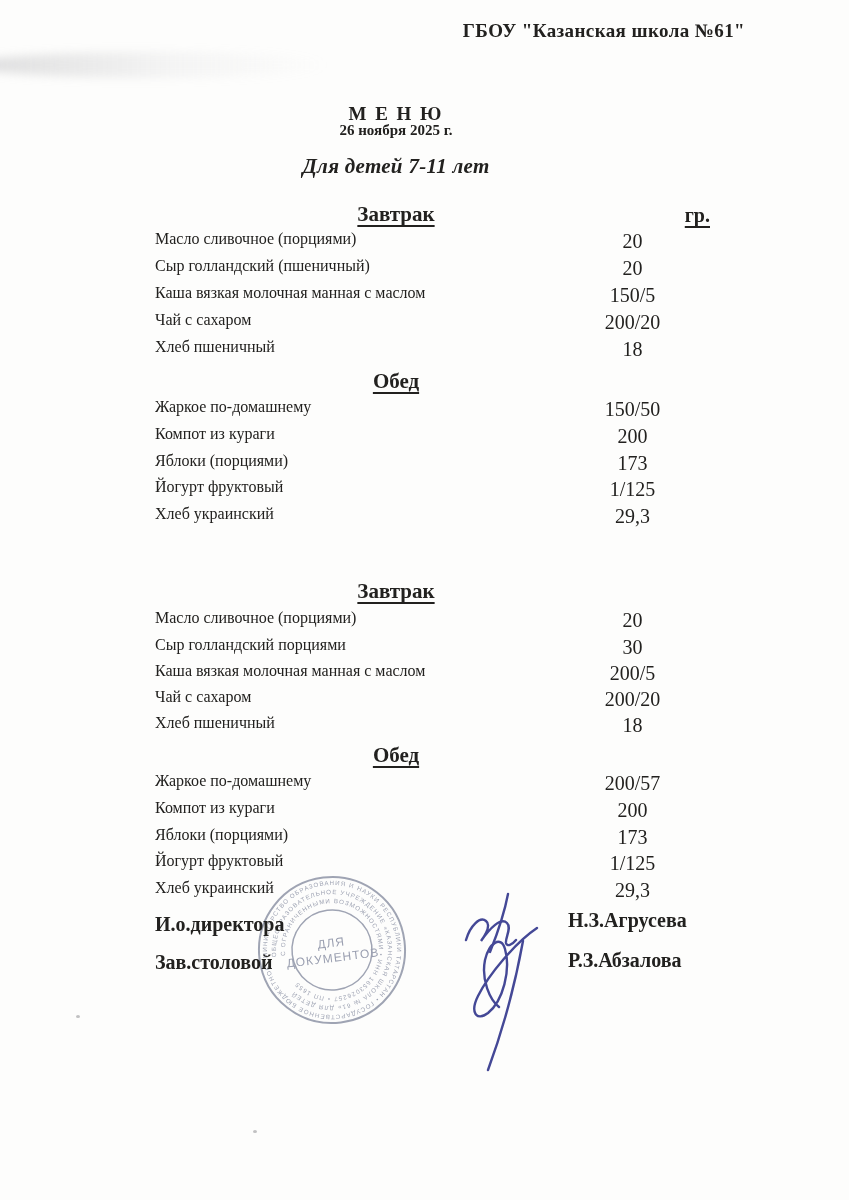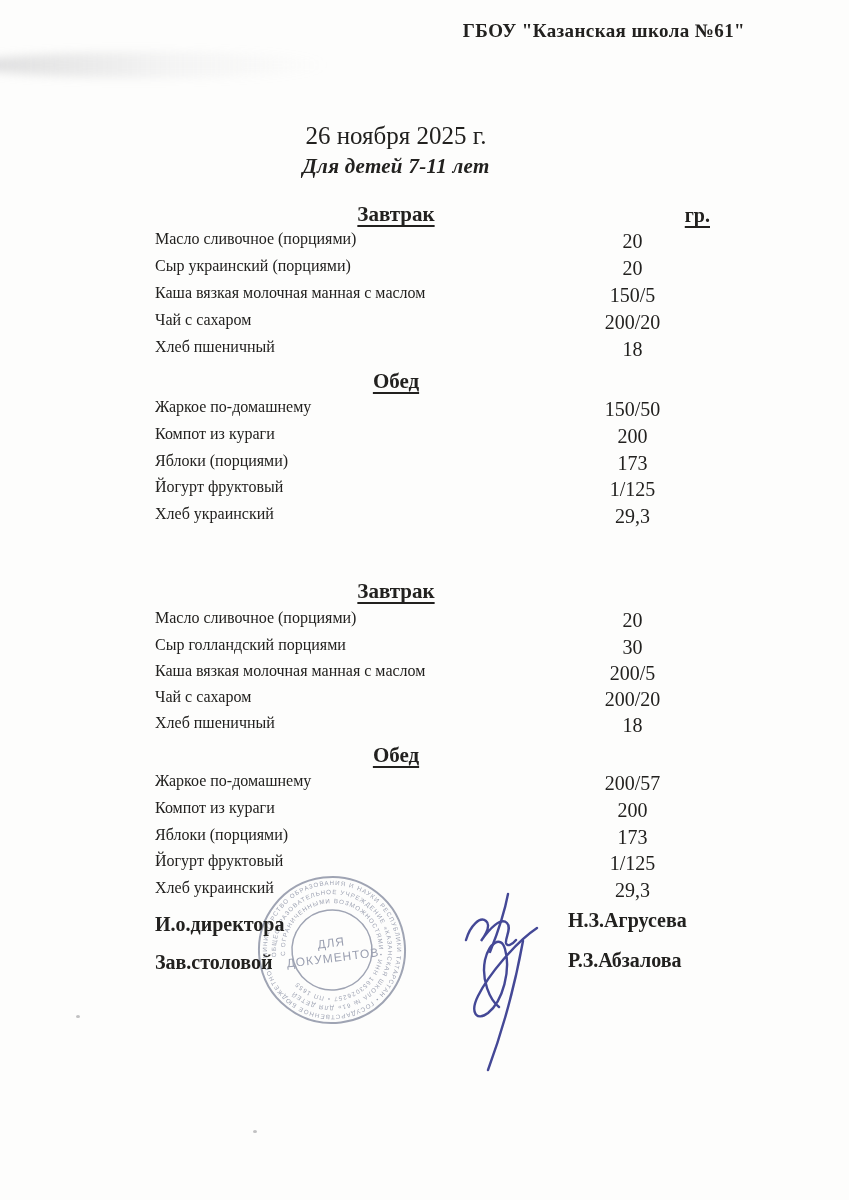--- a/index.html
+++ b/index.html
@@ -21,21 +21,21 @@
   }
   .school-header{
     position:absolute;top:20px;right:104px;
     font-size:19px;font-weight:bold;letter-spacing:.4px;
     white-space:nowrap;
   }
   .center-block{
     position:absolute;left:0;width:792px;text-align:center;line-height:1;
   }
   .menu-title{font-size:19px;font-weight:bold;letter-spacing:2px;}
-  .menu-date{font-size:25px;font-weight:normal;}
+  .menu-date{font-size:15px;font-weight:bold;}
   .age-title{font-size:21px;font-weight:bold;font-style:italic;letter-spacing:.3px;}
   .meal-title{
     font-size:21px;font-weight:bold;
     text-decoration:underline;text-underline-offset:4px;text-decoration-thickness:2px;
   }
   .unit-header{
     position:absolute;left:555px;width:155px;text-align:right;
     font-size:20px;font-weight:bold;
     text-decoration:underline;text-underline-offset:4px;text-decoration-thickness:2px;
   }
@@ -51,33 +51,34 @@
 </style>
 </head>
 <body>
 
 <div class="page">
 
   <div class="scan-smudge"></div>
 
   <div class="school-header">ГБОУ "Казанская школа №61"</div>
 
+  <div class="center-block menu-title" style="top:104px">М Е Н Ю</div>
   <div class="center-block menu-date" style="top:123px">26 ноября 2025 г.</div>
 
   <div class="center-block age-title" style="top:156px">Для детей 7-11 лет</div>
 
   <div class="center-block meal-title" style="top:204px">Завтрак</div>
   <div class="unit-header" style="top:204px">гр.</div>
 
   <div class="menu-row" style="top:231px">
     <span class="dish">Масло сливочное (порциями)</span>
     <span class="qty">20</span>
   </div>
   <div class="menu-row" style="top:258px">
-    <span class="dish">Сыр украинский (порциями)</span>
+    <span class="dish">Сыр голландский (пшеничный)</span>
     <span class="qty">20</span>
   </div>
   <div class="menu-row" style="top:285px">
     <span class="dish">Каша вязкая молочная манная с маслом</span>
     <span class="qty">150/5</span>
   </div>
   <div class="menu-row" style="top:312px">
     <span class="dish">Чай с сахаром</span>
     <span class="qty">200/20</span>
   </div>

